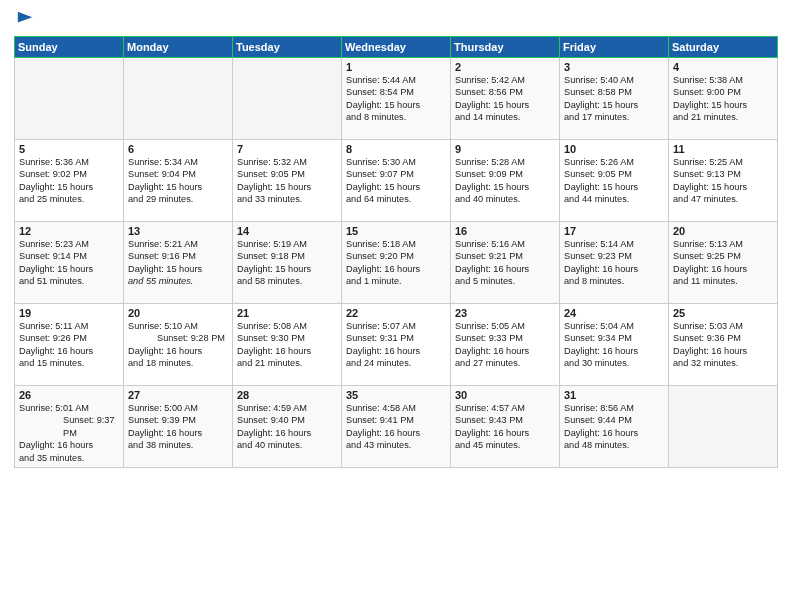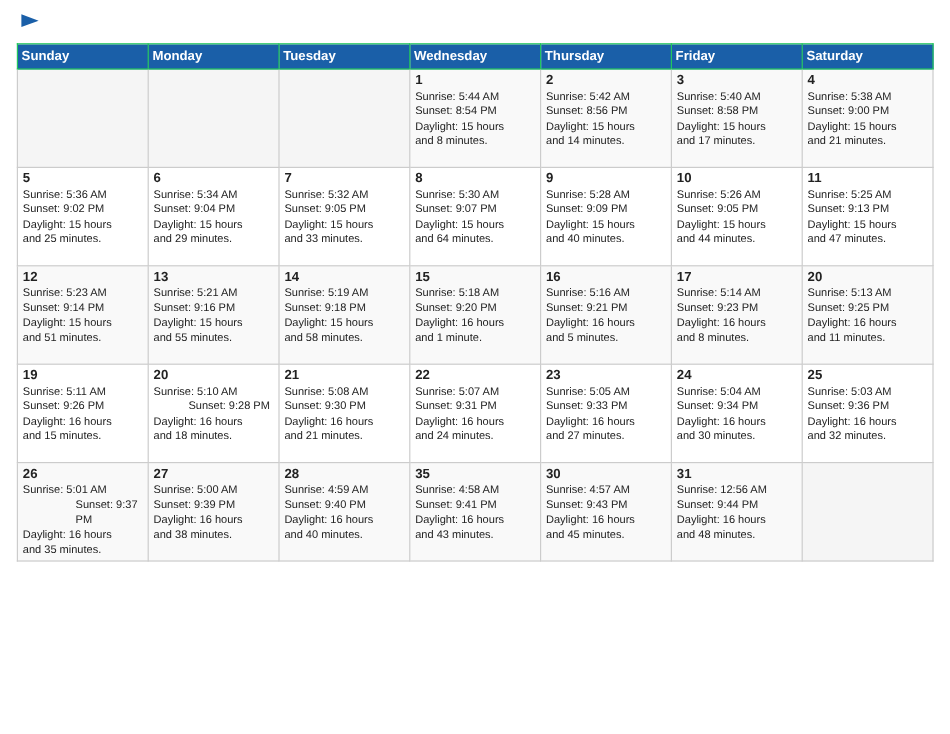--- a/index.html
+++ b/index.html
@@ -211,21 +211,21 @@
             <span style="display: block; line-height: 1.35;">Sunrise: 5:23 AM</span>
             <span style="display: block; line-height: 1.35;">Sunset: 9:14 PM</span>
             <span style="display: block; line-height: 1.35;">Daylight: 15 hours</span>
             <span style="display: block; line-height: 1.35;">and 51 minutes.</span>
           </td>
           <td>
             <span class="day-num">13</span>
             <span style="display: block; line-height: 1.35;">Sunrise: 5:21 AM</span>
             <span style="display: block; line-height: 1.35;">Sunset: 9:16 PM</span>
             <span style="display: block; line-height: 1.35;">Daylight: 15 hours</span>
-            <span style="display: block; line-height: 1.35;">and 55 minutes.</span>
+            <span style="display: block; line-height: 1.35; font-style: italic;">and 55 minutes.</span>
           </td>
           <td>
             <span class="day-num">14</span>
             <span style="display: block; line-height: 1.35;">Sunrise: 5:19 AM</span>
             <span style="display: block; line-height: 1.35;">Sunset: 9:18 PM</span>
             <span style="display: block; line-height: 1.35;">Daylight: 15 hours</span>
             <span style="display: block; line-height: 1.35;">and 58 minutes.</span>
           </td>
           <td>
             <span class="day-num">15</span>
@@ -338,21 +338,21 @@
           </td>
           <td>
             <span class="day-num">30</span>
             <span style="display: block; line-height: 1.35;">Sunrise: 4:57 AM</span>
             <span style="display: block; line-height: 1.35;">Sunset: 9:43 PM</span>
             <span style="display: block; line-height: 1.35;">Daylight: 16 hours</span>
             <span style="display: block; line-height: 1.35;">and 45 minutes.</span>
           </td>
           <td>
             <span class="day-num">31</span>
-            <span style="display: block; line-height: 1.35;">Sunrise: 12:56 AM</span>
+            <span style="display: block; line-height: 1.35;">Sunrise: 8:56 AM</span>
             <span style="display: block; line-height: 1.35;">Sunset: 9:44 PM</span>
             <span style="display: block; line-height: 1.35;">Daylight: 16 hours</span>
             <span style="display: block; line-height: 1.35;">and 48 minutes.</span>
           </td>
           <td class="empty-cell"></td>
         </tr>
       </tbody>
   </table>
 </div>
 

